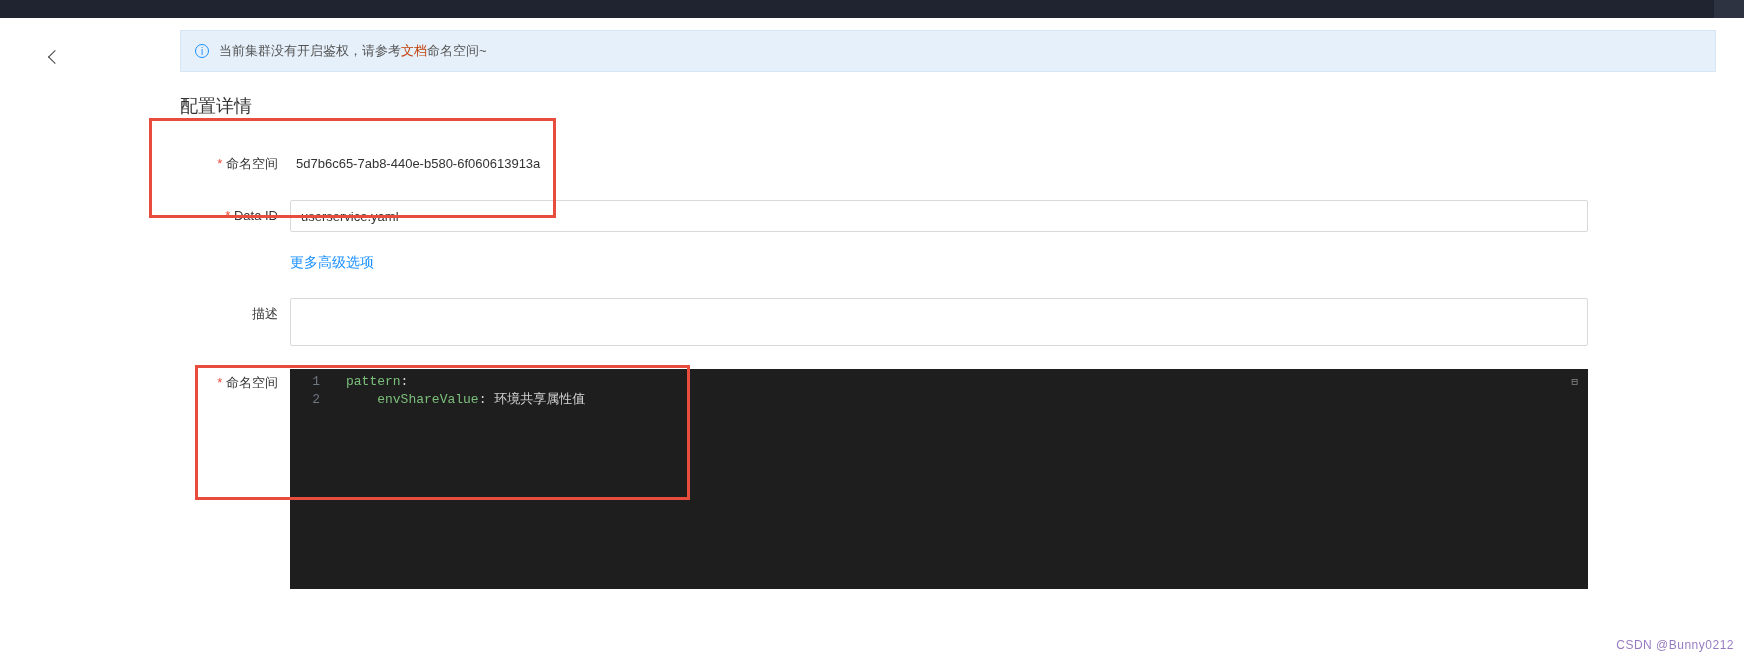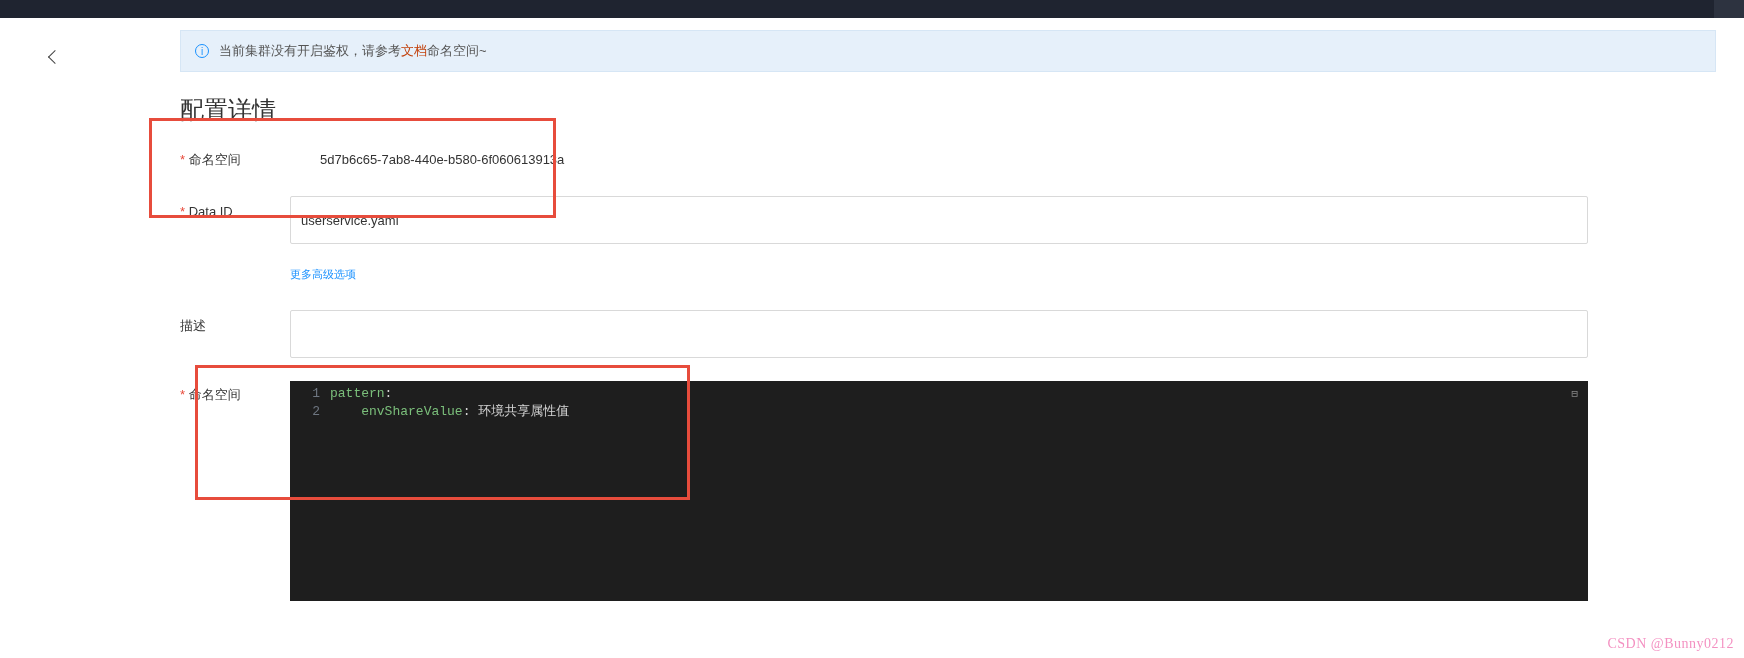--- a/index.html
+++ b/index.html
@@ -4,40 +4,40 @@
 <style>
   * { box-sizing: border-box; margin: 0; padding: 0; }
   html, body { width: 1744px; height: 658px; font-family: "Helvetica Neue", Arial, "PingFang SC", "Microsoft YaHei", sans-serif; font-size: 13px; color: #333; background: #fff; overflow: hidden; }
   .topbar { position: absolute; top: 0; left: 0; right: 0; height: 18px; background: #1f2430; }
   .topbar-right { position: absolute; top: 0; right: 0; width: 30px; height: 18px; background: #2d3340; }
   .back-chevron { position: absolute; top: 52px; left: 50px; width: 10px; height: 10px; border-left: 1.5px solid #444; border-bottom: 1.5px solid #444; transform: rotate(45deg); cursor: pointer; }
   .content { position: absolute; top: 30px; left: 180px; right: 0; bottom: 0; }
   .alert { width: 1536px; height: 42px; background: #e6f0fa; border: 1px solid #d6e6f5; display: flex; align-items: center; padding: 0 14px; color: #555; font-size: 13px; margin-bottom: 22px; }
   .alert .info-icon { width: 14px; height: 14px; border: 1px solid #1890ff; border-radius: 50%; color: #1890ff; font-size: 10px; display: flex; align-items: center; justify-content: center; margin-right: 10px; }
   .alert a { color: #c2410c; text-decoration: none; }
-  h1.page-title { font-size: 24px; font-weight: 500; color: #333; margin-bottom: 18px; }
+  h1.page-title { font-size: 18px; font-weight: 500; color: #333; margin-bottom: 30px; }
   .form-row { display: flex; align-items: flex-start; margin-bottom: 20px; }
-  .form-label { width: 110px; text-align: left; padding-right: 12px; font-size: 13px; color: #333; line-height: 32px; flex-shrink: 0; }
+  .form-label { width: 110px; text-align: right; padding-right: 12px; font-size: 13px; color: #333; line-height: 32px; flex-shrink: 0; }
   .form-label.req::before { content: "* "; color: #e84b3c; }
   .form-value { flex: 1; }
-  .static-value { line-height: 32px; color: #333; font-size: 13px; padding-left: 6px; margin-left: 24px; }
-  .text-input { width: 1298px; height: 48px; border: 1px solid #d9d9d9; border-radius: 2px; padding: 0 10px; font-size: 13px; color: #333; background: #fff; }
+  .static-value { line-height: 32px; color: #333; font-size: 13px; padding-left: 6px; }
+  .text-input { width: 1298px; height: 32px; border: 1px solid #d9d9d9; border-radius: 2px; padding: 0 10px; font-size: 13px; color: #333; background: #fff; }
   .textarea-input { width: 1298px; height: 48px; border: 1px solid #d9d9d9; border-radius: 2px; padding: 6px 10px; font-size: 13px; color: #333; background: #fff; resize: none; }
-  .adv-link { color: #1890ff; font-size: 11px; cursor: pointer; line-height: 20px; }
+  .adv-link { color: #1890ff; font-size: 14px; cursor: pointer; line-height: 20px; }
   .code-editor { position: relative; width: 1298px; height: 220px; background: #1e1e1e; color: #d4d4d4; font-family: Consolas, "Courier New", monospace; font-size: 13px; line-height: 18px; padding-top: 4px; }
   .code-gutter { position: absolute; left: 0; top: 4px; width: 36px; text-align: right; color: #6e7681; padding-right: 6px; }
-  .code-lines { position: absolute; left: 40px; top: 4px; right: 8px; white-space: pre; }
+  .code-lines { position: absolute; left: 56px; top: 4px; right: 8px; white-space: pre; }
   .code-fold { position: absolute; right: 10px; top: 4px; color: #888; font-size: 11px; }
   .tok-key { color: #7bbf7b; }
   .tok-colon { color: #d4d4d4; }
   .tok-val { color: #d4d4d4; }
   .highlight-box { position: absolute; border: 3px solid #e74c3c; pointer-events: none; }
   .hb1 { top: 118px; left: 149px; width: 407px; height: 100px; }
   .hb2 { top: 365px; left: 195px; width: 495px; height: 135px; }
-  .watermark { position: absolute; right: 10px; bottom: 6px; color: #ec4899; font-size: 14px; opacity: 0.6; letter-spacing: 0.5px; font-family: Liberation Serif, serif; }
+  .watermark { position: absolute; right: 10px; bottom: 6px; color: #4c1d95; font-size: 12px; opacity: 0.6; letter-spacing: 0.5px; }
 </style>
 </head>
 <body>
 
 <div class="topbar"></div>
 <div class="topbar-right"></div>
 
 <div class="back-chevron"></div>
 
 <div class="content">

